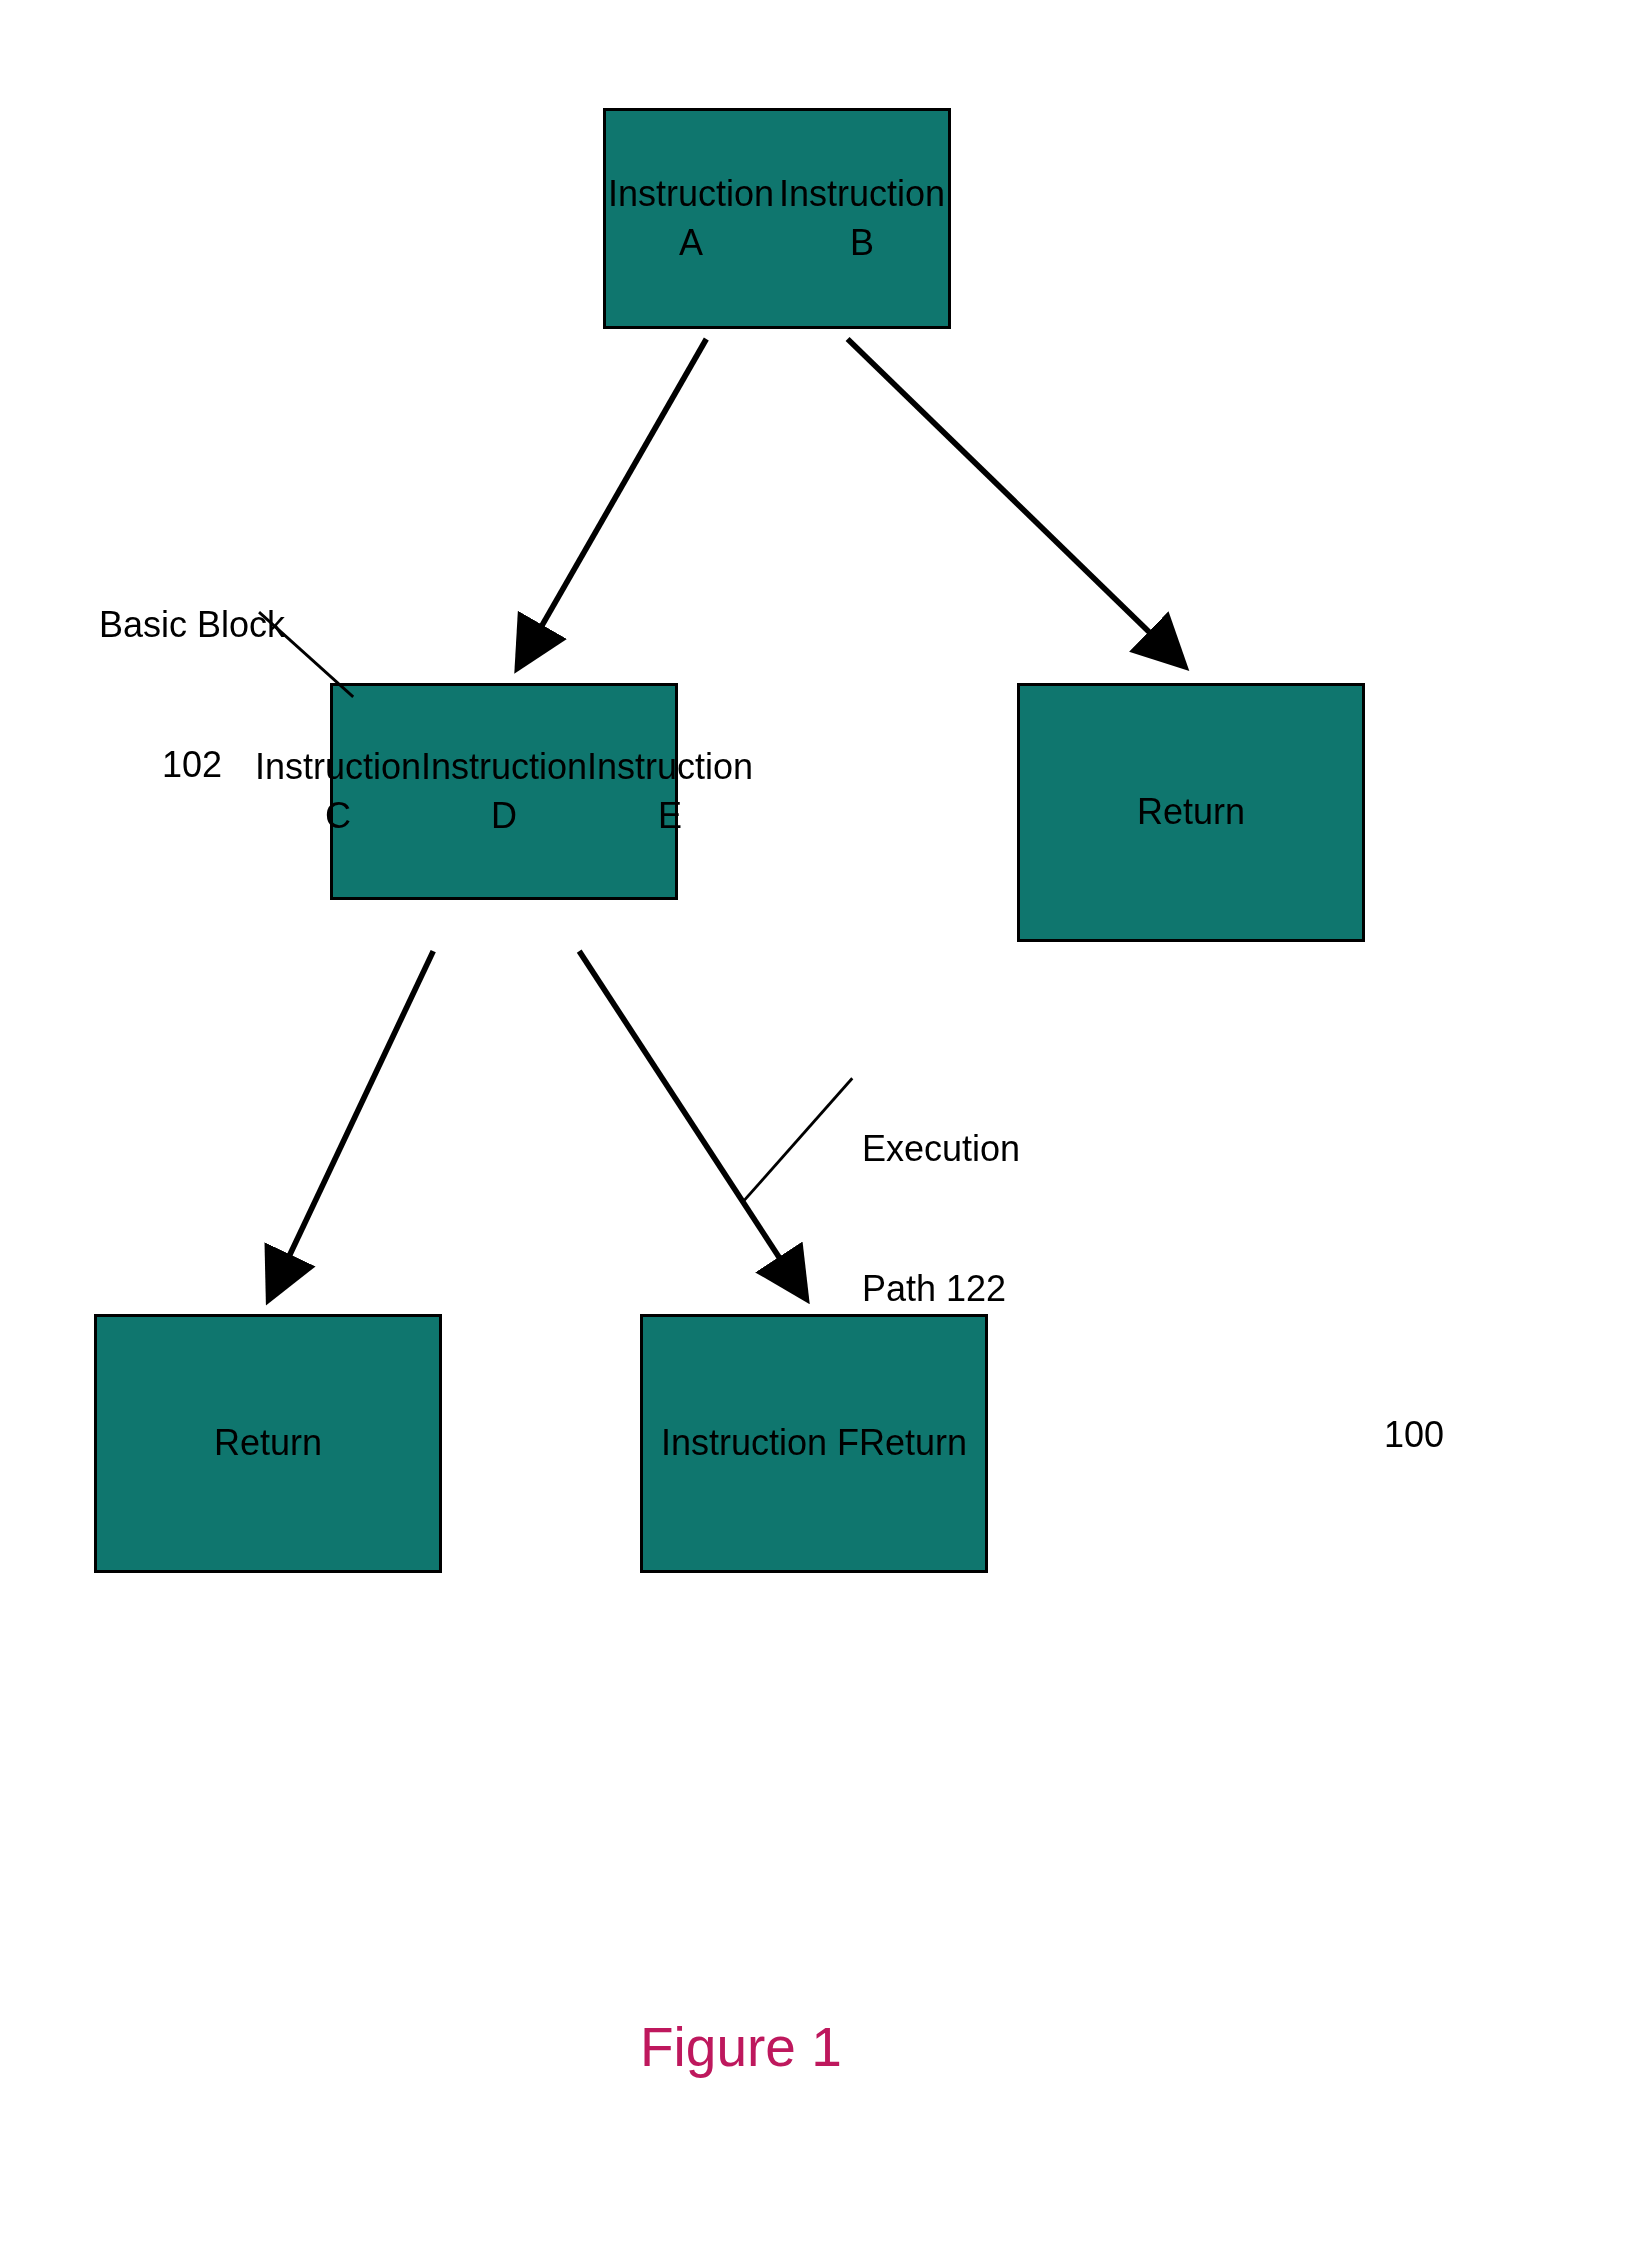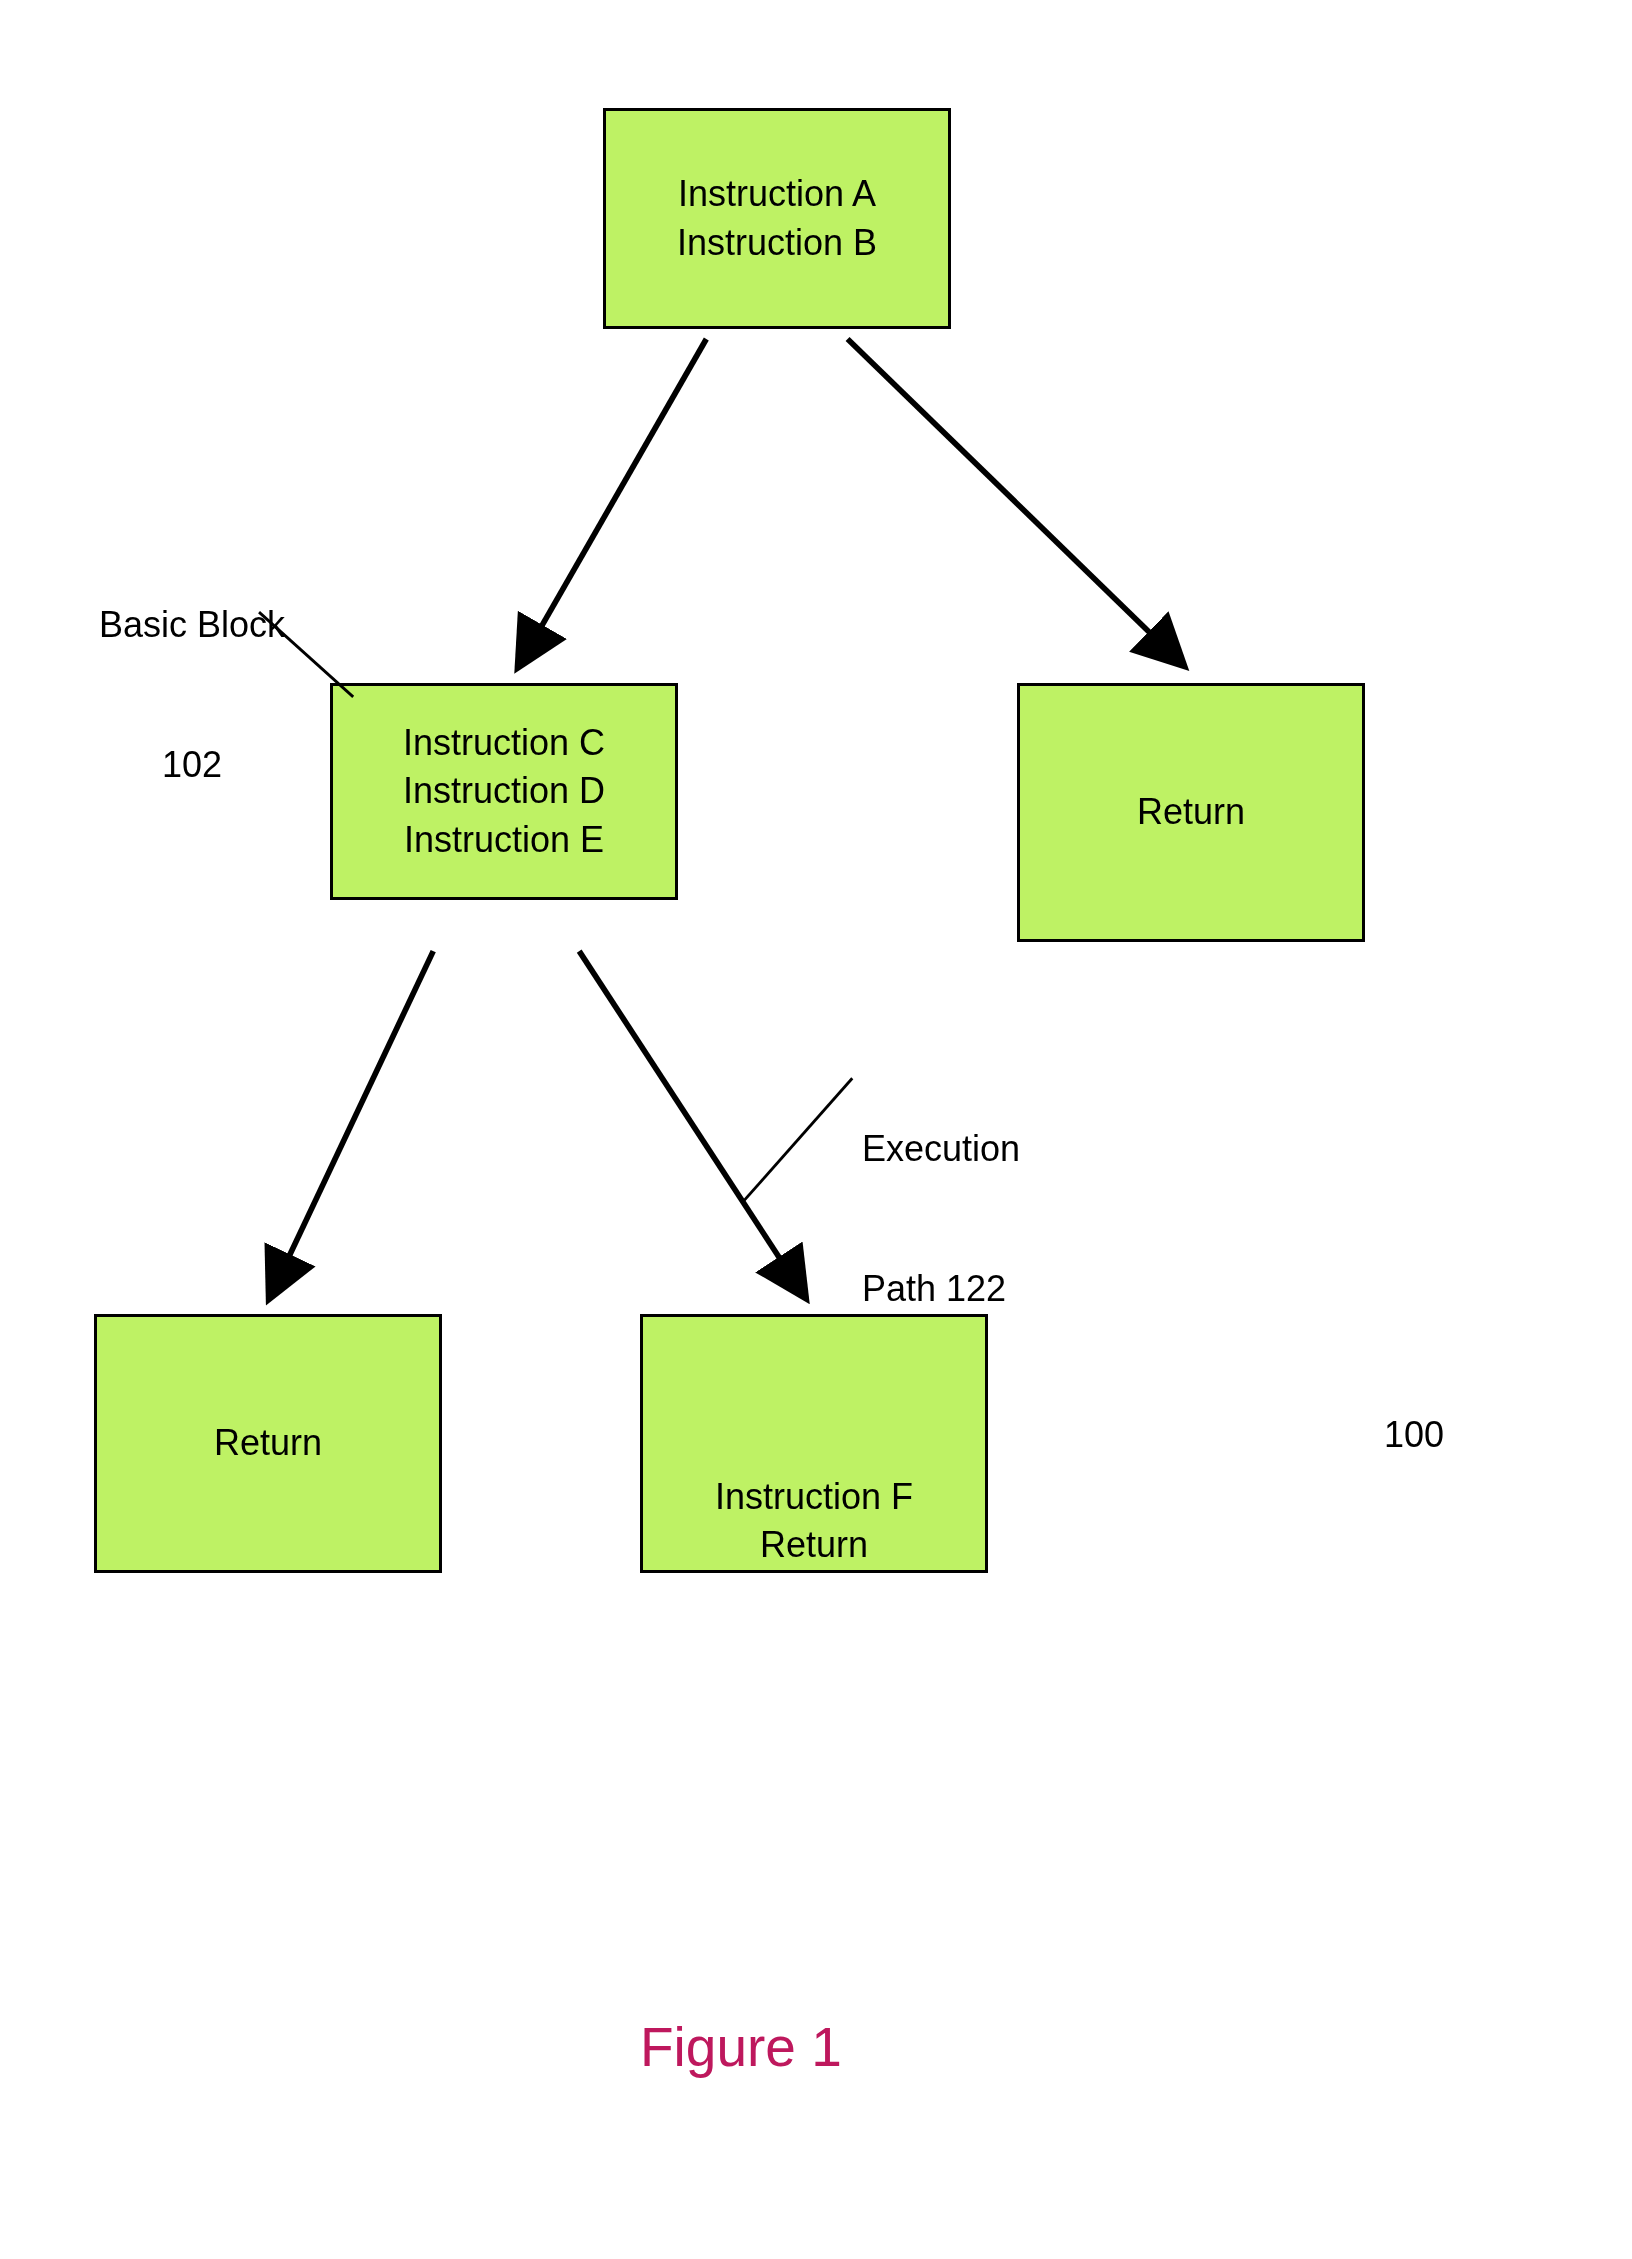--- a/index.html
+++ b/index.html
@@ -10,23 +10,23 @@
   }
   .canvas {
     position: relative;
     width: 1633px;
     height: 2260px;
     background: #ffffff;
   }
   .box {
     position: absolute;
     border: 3.8px solid #000;
-    background: #bef264;
+    background: #0f766e;
     display: flex;
-    flex-direction: column;
+    flex-direction: row;
     align-items: center;
     justify-content: center;
     font-size: 36px;
     line-height: 1.35;
     text-align: center;
     box-sizing: border-box;
   }
   .label {
     position: absolute;
     font-size: 36px;
@@ -65,21 +65,21 @@
   </div>
 
   <div class="box" style="left:1017px; top:683px; width:348px; height:259px;">
     <div>Return</div>
   </div>
 
   <div class="box" style="left:94px; top:1314px; width:348px; height:259px;">
     <div>Return</div>
   </div>
 
-  <div class="box" style="left:640px; top:1314px; width:348px; height:259px;justify-content:flex-end;">
+  <div class="box" style="left:640px; top:1314px; width:348px; height:259px;">
     <div>Instruction F</div>
     <div>Return</div>
   </div>
 
   <div class="label" style="left:99px; top:508px; text-align:center;">
     <div>Basic Block</div>
     <div style="text-align:center;">102</div>
   </div>
 
   <div class="label" style="left:862px; top:1032px;">

